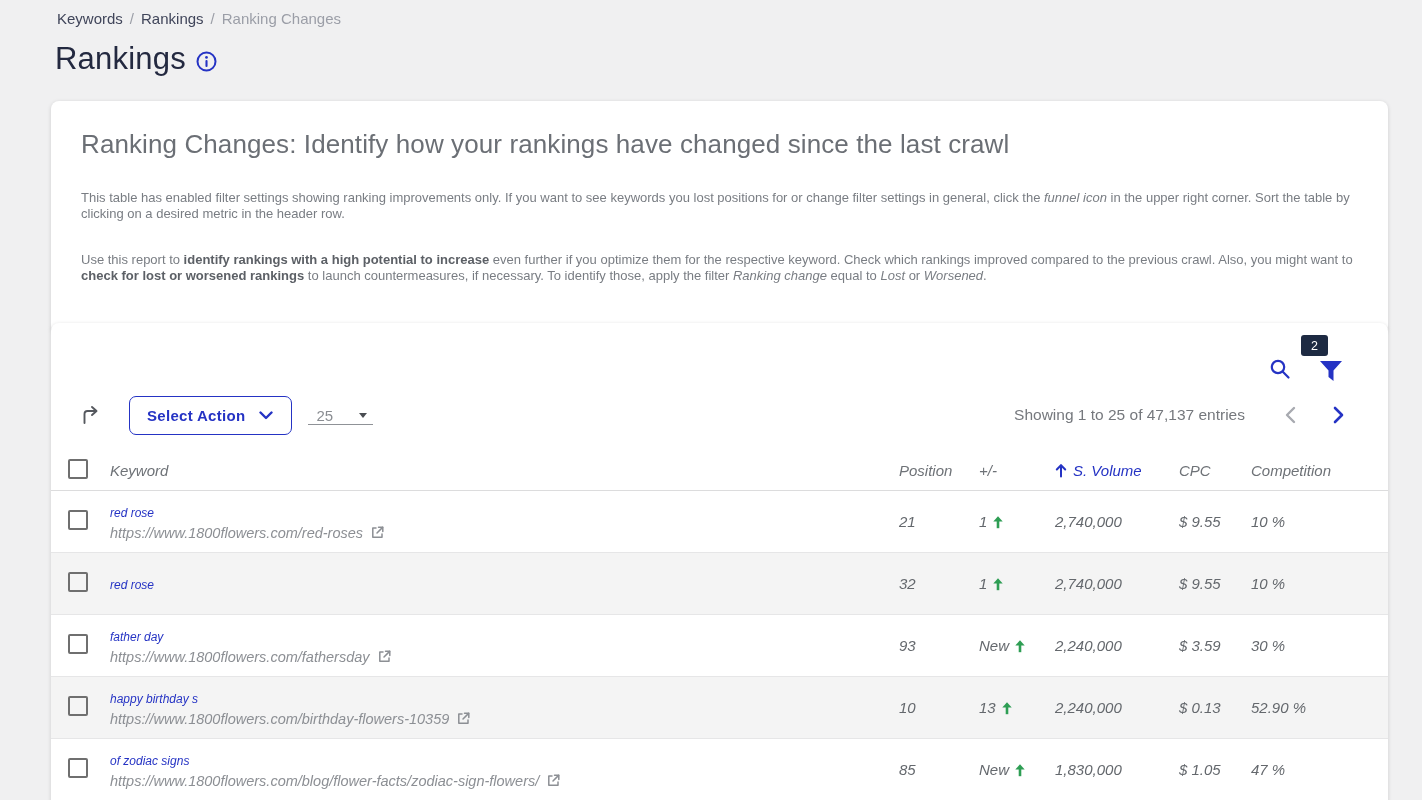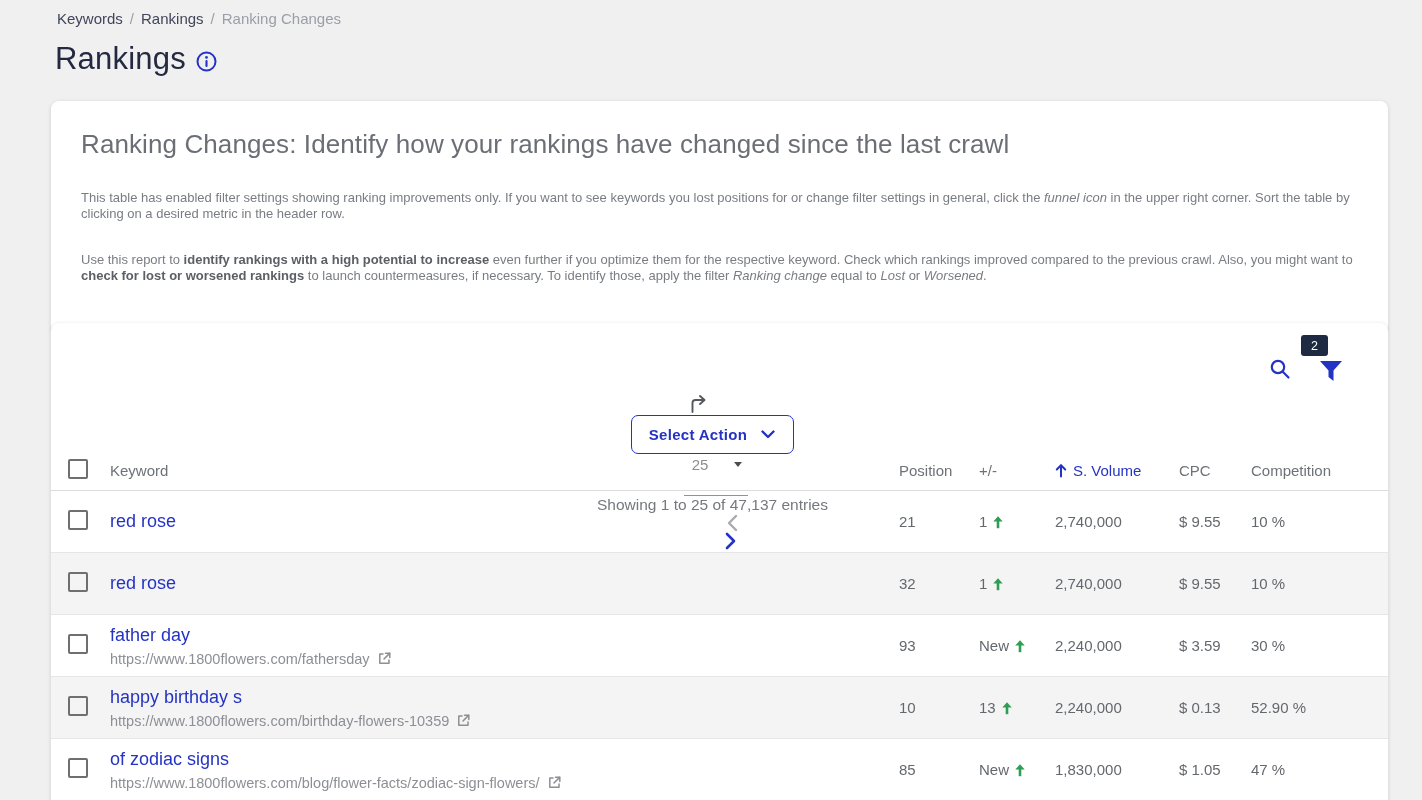--- a/index.html
+++ b/index.html
@@ -39,58 +39,59 @@
   .search-btn { position: absolute; right: 96px; top: 14px; cursor: pointer; }
   .funnel-btn { position: absolute; right: 44px; top: 16px; cursor: pointer; }
   .filter-badge {
     position: absolute; right: 60px; top: -8px;
     min-width: 27px; height: 21px; padding: 0 6px;
     background: #1d2a42; color: #ffffff; font-size: 12.5px;
     border-radius: 3px; display: flex; align-items: center; justify-content: center;
   }
 
   
-  .toolbar { display: flex; align-items: center; height: 44px; margin-top: 4px; padding: 0 43px 0 29px; flex-direction: column; }
+  .toolbar { display: flex; align-items: center; height: 44px; margin-top: 4px; padding: 0 43px 0 29px; }
   .export-icon { cursor: pointer; display: inline-flex; margin-right: 27px; }
   .select-action-btn {
     display: flex; align-items: center; gap: 14px;
     border: 1.5px solid #2533c4; border-radius: 7px; background: #fff;
     color: #2533c4; font-size: 15px; font-weight: 600; letter-spacing: 0.3px;
     padding: 10px 18px 10px 17px; cursor: pointer;
     font-family: "Liberation Sans", sans-serif;
   }
   .pagesize {
-    margin-left: 7px; display: flex; align-items: center; gap: 26px;
-    border-bottom: 1px solid #8f9297; padding: 2px 6px 22px 8px; cursor: pointer;
+    margin-left: 16px; display: flex; align-items: center; gap: 26px;
+    border-bottom: 1px solid #8f9297; padding: 2px 6px 0 8px; cursor: pointer;
   }
   .pagesize-value { font-size: 15px; color: #8a8d92; }
   .caret-down-small { width: 0; height: 0; border-left: 4.5px solid transparent; border-right: 4.5px solid transparent; border-top: 5.5px solid #4a4d52; }
   .toolbar-spacer { flex: 1; }
   .showing-text { font-size: 15.5px; color: #75787d; }
   .page-chevron { cursor: pointer; display: inline-flex; }
   .chev-prev { margin-left: 39px; }
   .chev-next { margin-left: 37px; }
 
   
   .tbl { margin-top: 13px; font-size: 15px; }
   .trow, .thead {
     display: grid;
     grid-template-columns: 59px 789px 80px 76px 124px 72px 137px;
     align-items: center;
+    font-style: italic;
   }
   .thead { height: 41px; color: #6e7277; border-bottom: 1px solid #dcdcdd; }
   .trow { height: 62px; border-bottom: 1px solid #e6e6e7; }
   .trow.alt { background: #f4f4f4; }
   .c-check { padding-left: 17px; }
   .checkbox {
     width: 20px; height: 20px; border: 2px solid #6f6f6f; border-radius: 2px;
     display: inline-block; cursor: pointer; background: transparent;
   }
   .c-kw { padding-right: 20px; }
-  .kw-link { color: #2533c4; text-decoration: none; font-size: 18px; cursor: pointer; display: inline-block; }
+  .kw-link { color: #2533c4; text-decoration: none; font-size: 12px; cursor: pointer; display: inline-block; }
   .url-line { display: flex; align-items: center; gap: 7px; margin-top: 5px; }
   .url-text { color: #8c8f94; font-size: 14.5px; }
   .ext-icon { display: inline-flex; cursor: pointer; }
   .c-num { color: #64686d; }
   .c-chg { display: flex; align-items: center; gap: 5px; color: #64686d; }
   .th-sorted { color: #2533c4; display: flex; align-items: center; gap: 6px; cursor: pointer; }
   .th-label { cursor: pointer; }
 </style>
 </head>
 <body>
@@ -183,20 +184,30 @@
         <span>S. Volume</span>
       </div>
       <div class="th-label">CPC</div>
       <div class="th-label">Competition</div>
     </div>
 
     <div class="trow">
       <div class="c-check"><span class="checkbox"></span></div>
       <div class="c-kw">
         <a class="kw-link">red rose</a>
+        <div class="url-line">
+            <span class="url-text">https://www.1800flowers.com/red-roses</span>
+            <span class="ext-icon">
+              <svg width="15" height="15" viewBox="0 0 15 15" fill="none" stroke="#8c8f94" stroke-width="1.5" stroke-linecap="round" stroke-linejoin="round">
+                <path d="M6 3 H2.8 V12.2 H12 V9"></path>
+                <path d="M8.5 2.2 H12.8 V6.5"></path>
+                <path d="M12.6 2.4 L7 8"></path>
+              </svg>
+            </span>
+          </div>
       </div>
       <div class="c-num">21</div>
       <div class="c-chg">
           <span>1</span>
           <svg width="12" height="14" viewBox="0 0 12 14">
             <path d="M6 13.2 V5.5" stroke="#2e9e54" stroke-width="2.6"></path>
             <path d="M1.3 6.6 L6 1.3 L10.7 6.6 Z" fill="#2e9e54"></path>
           </svg>
         </div>
       <div class="c-num">2,740,000</div>

